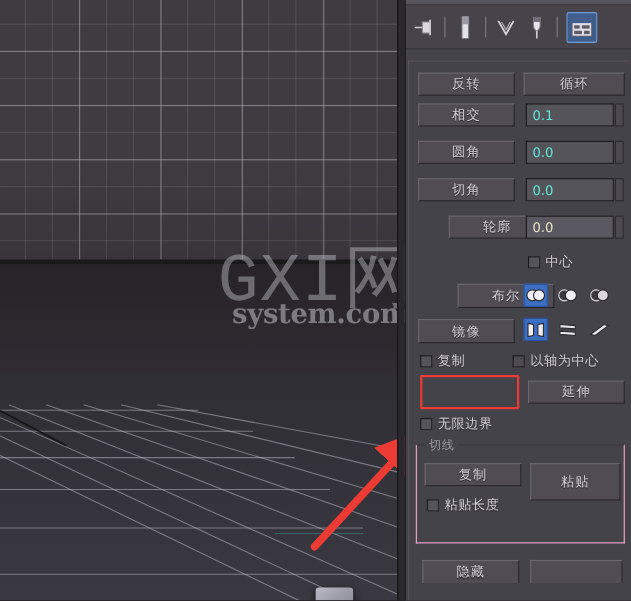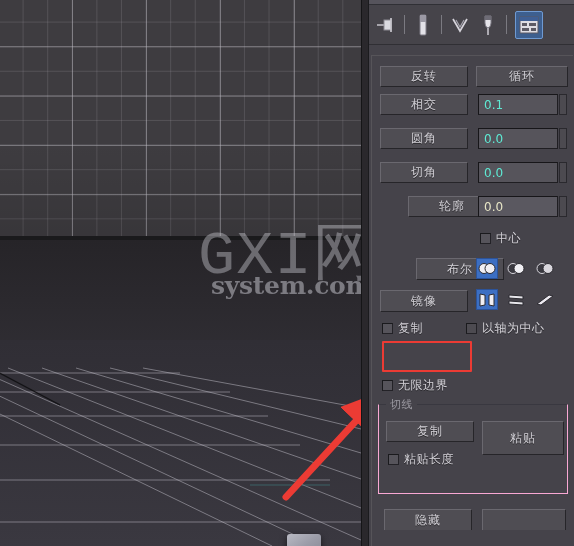--- a/index.html
+++ b/index.html
@@ -475,20 +475,21 @@
 
         <div class="cbx-row" style="left:10px; top:264px;">
           <span class="cbx-box"></span>
           <span>复制</span>
         </div>
         <div class="cbx-row" style="left:94px; top:264px;">
           <span class="cbx-box dim"></span>
           <span>以轴为中心</span>
         </div>
 
+        <div class="mxbtn" style="left:108px; top:290px; width:88px; height:21px;">延伸</div>
 
         <div class="highlight-box" style="left:10px; top:285px; width:90px; height:31px;"></div>
 
         <div class="cbx-row" style="left:10px; top:321px;">
           <span class="cbx-box"></span>
           <span>无限边界</span>
         </div>
 
         <div class="groupbox" style="left:6px; top:348px; width:190px; height:90px;">
           <span class="glabel">切线</span>

